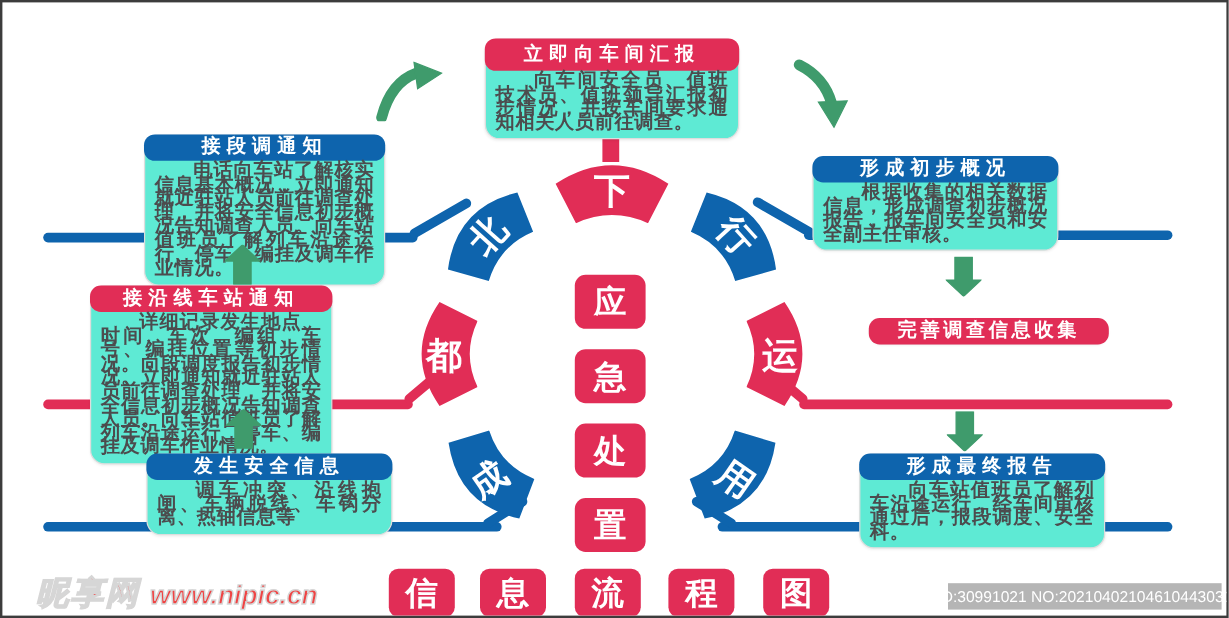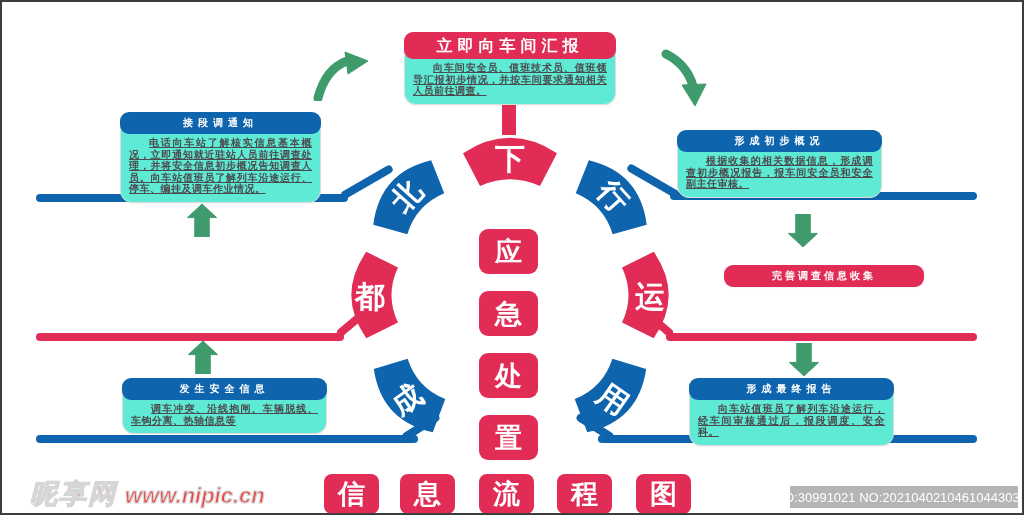--- a/index.html
+++ b/index.html
@@ -1,24 +1,24 @@
 <!DOCTYPE html>
 <html><head>
 <meta charset="utf-8">
 <style>
   html,body{margin:0;padding:0;background:#fff;font-family:"Liberation Sans", sans-serif;}
   #stage{position:relative;width:1024px;height:515px;background:#fff;border:2px solid #3c3c3c;box-sizing:border-box;overflow:hidden;}
 
   
   .box{position:absolute;background:#5eead4;border:1.5px solid #ddd;border-radius:12px;box-shadow:0 1px 2px rgba(0,0,0,.06);}
   .box .hd{border-radius:9px;margin:-1px;color:#fff;font-weight:bold;text-align:center;letter-spacing:5px;white-space:nowrap;}
-  .box .bd{padding:4px 8px 7px 8px;font-size:10px;line-height:11.6px;font-weight:bold;color:#4c4c4e;text-indent:2em;text-align:justify;letter-spacing:.5px;text-decoration:underline;}
+  .box .bd{padding:4px 8px 7px 8px;font-size:16px;line-height:11.6px;font-weight:bold;color:#4c4c4e;text-indent:2em;text-align:justify;letter-spacing:.5px;}
   .hd.red{background:#E12D56;}
   .hd.blue{background:#0E64AD;}
-  .hd-sm{height:22px;line-height:22px;font-size:10px;}
+  .hd-sm{height:22px;line-height:22px;font-size:16px;}
   .hd-lg{height:27px;line-height:27px;font-size:16px;}
 
   
   .line{position:absolute;height:8px;border-radius:4px;}
   .line.blue,.conn.blue{background:#0E64AD;}
   .line.red,.conn.red{background:#E12D56;}
   .conn{position:absolute;height:8px;border-radius:4px;}
 
   
   .fan{position:absolute;width:92px;height:56px;}
@@ -128,36 +128,40 @@
   <div class="box" style="left:402px;top:30px;width:210px;">
     <div class="hd red hd-lg">立即向车间汇报</div>
     <div class="bd">向车间安全员、值班技术员、值班领导汇报初步情况，并按车间要求通知相关人员前往调查。</div>
   </div>
 
   <div class="box" style="left:118px;top:110px;width:199px;">
     <div class="hd blue hd-sm">接段调通知</div>
     <div class="bd">电话向车站了解核实信息基本概况，立即通知就近驻站人员前往调查处理，并将安全信息初步概况告知调查人员。向车站值班员了解列车沿途运行、停车、编挂及调车作业情况。</div>
   </div>
 
+  <div class="box" style="left:73px;top:236px;width:200px;">
+    <div class="hd red hd-sm">接沿线车站通知</div>
+    <div class="bd">详细记录发生地点、时间、车次、编组、车号、编挂位置等初步情况。向段调度报告初步情况。立即通知就近驻站人员前往调查处理，并将安全信息初步概况告知调查人员。向车站值班员了解列车沿途运行、停车、编挂及调车作业情况。</div>
+  </div>
 
   <div class="box" style="left:120px;top:376px;width:203px;">
     <div class="hd blue hd-sm">发生安全信息</div>
     <div class="bd">调车冲突、沿线抱闸、车辆脱线、车钩分离、热轴信息等</div>
   </div>
 
   <div class="box" style="left:675px;top:128px;width:203px;">
     <div class="hd blue hd-sm">形成初步概况</div>
     <div class="bd">根据收集的相关数据信息，形成调查初步概况报告，报车间安全员和安全副主任审核。</div>
   </div>
 
   <div class="box" style="left:722px;top:263px;width:198px;">
     <div class="hd red hd-sm" style="letter-spacing:3px;">完善调查信息收集</div>
   </div>
 
-  <div class="box" style="left:687px;top:376px;width:203px;">
+  <div class="box" style="left:714px;top:376px;width:203px;">
     <div class="hd blue hd-sm">形成最终报告</div>
     <div class="bd">向车站值班员了解列车沿途运行，经车间审核通过后，报段调度、安全科。</div>
   </div>
 
   <div class="arrow" style="left:185px;top:202px;width:30px;height:33px;">
     <svg viewBox="0 0 30 34">
         <path class="green" stroke="none" d="M15 0 L30 14 H22.5 V34 H7.5 V14 H0 Z"></path>
       </svg>
   </div>
   <div class="arrow" style="left:186px;top:339px;width:30px;height:33px;">

